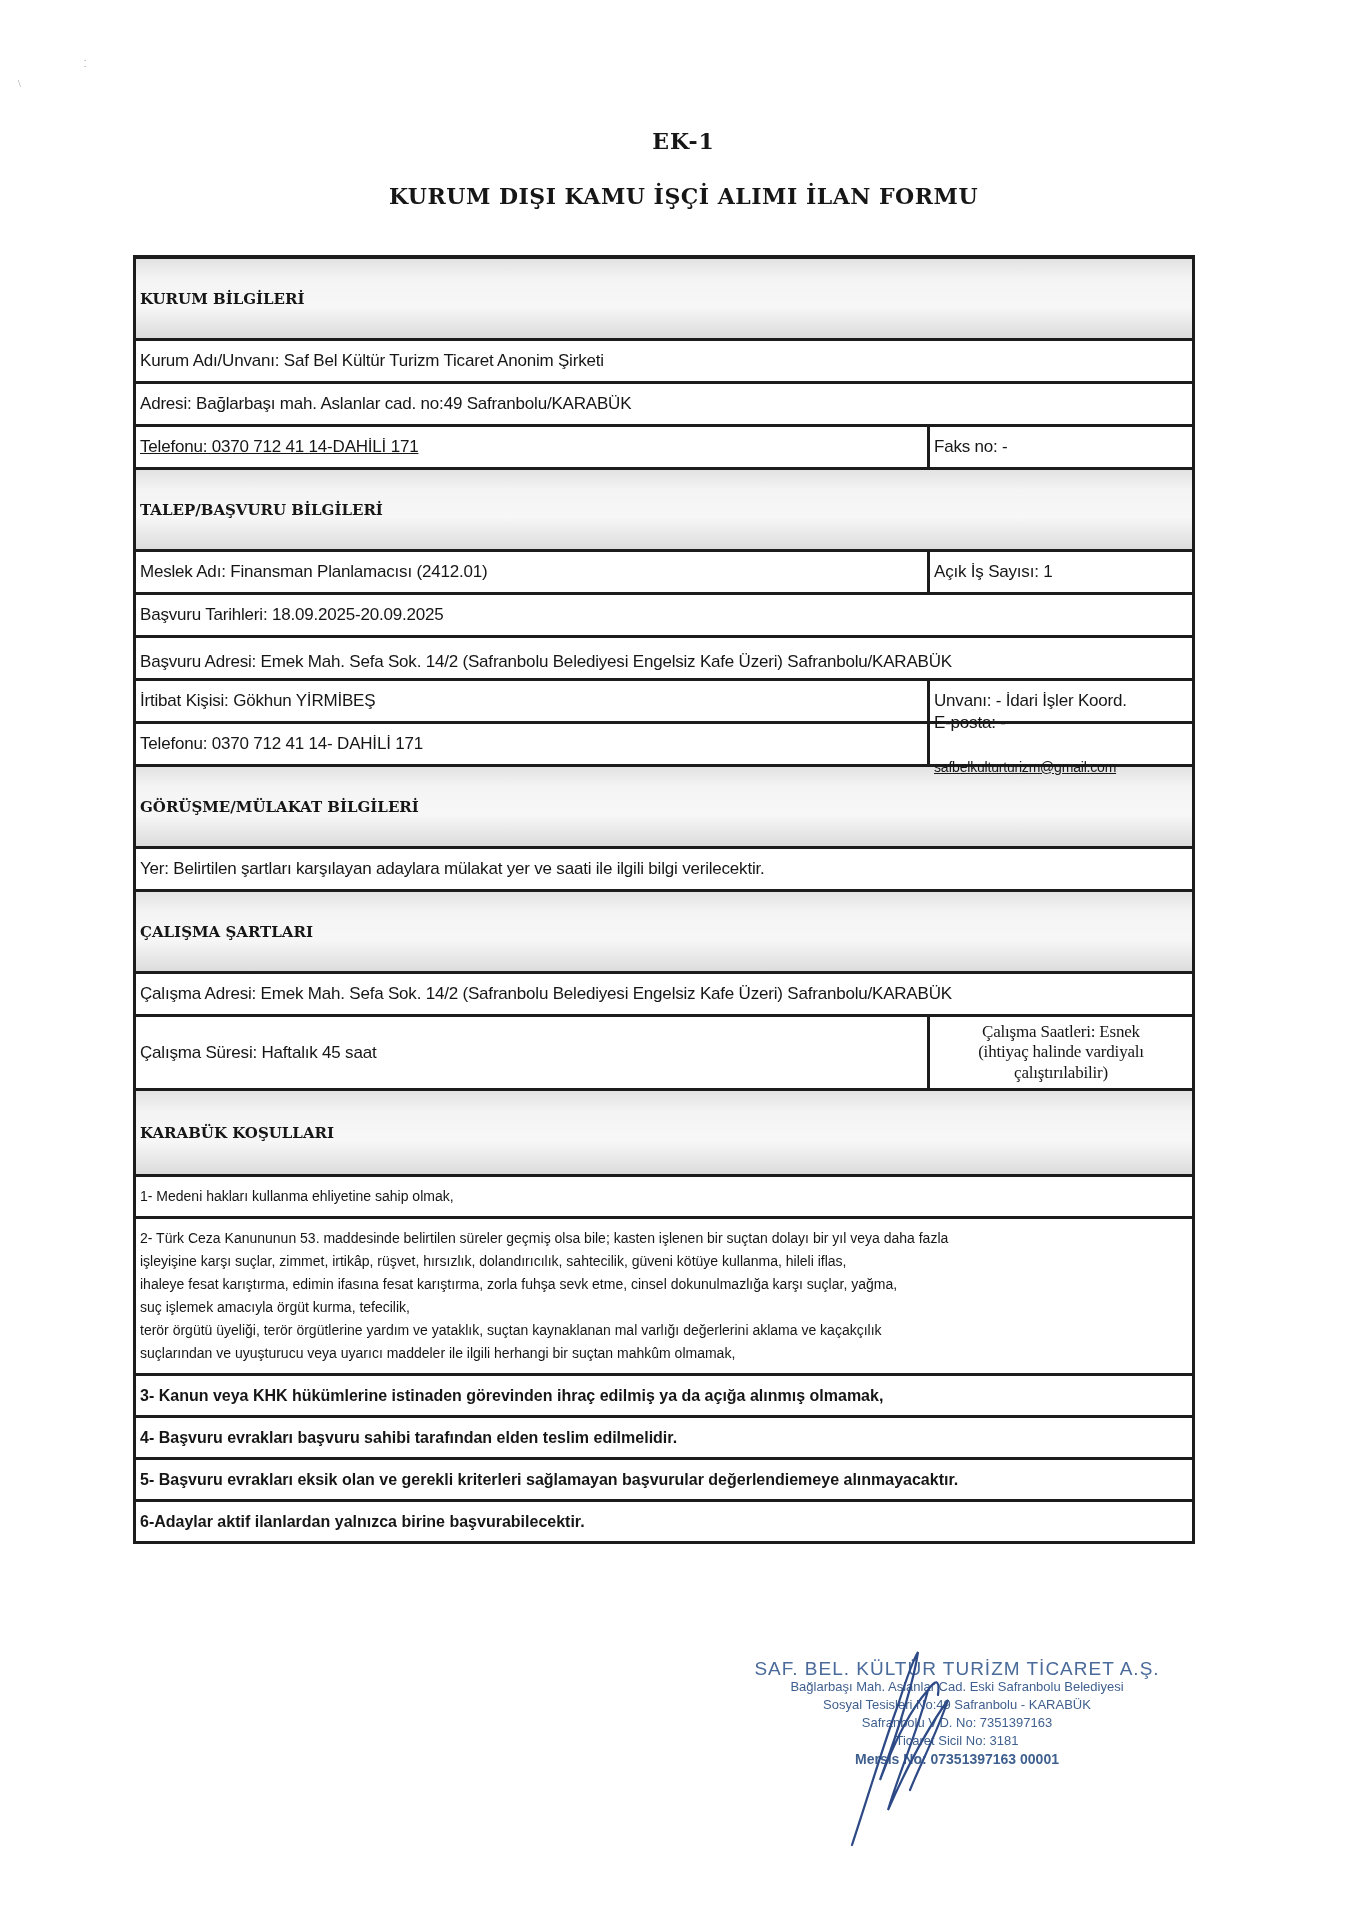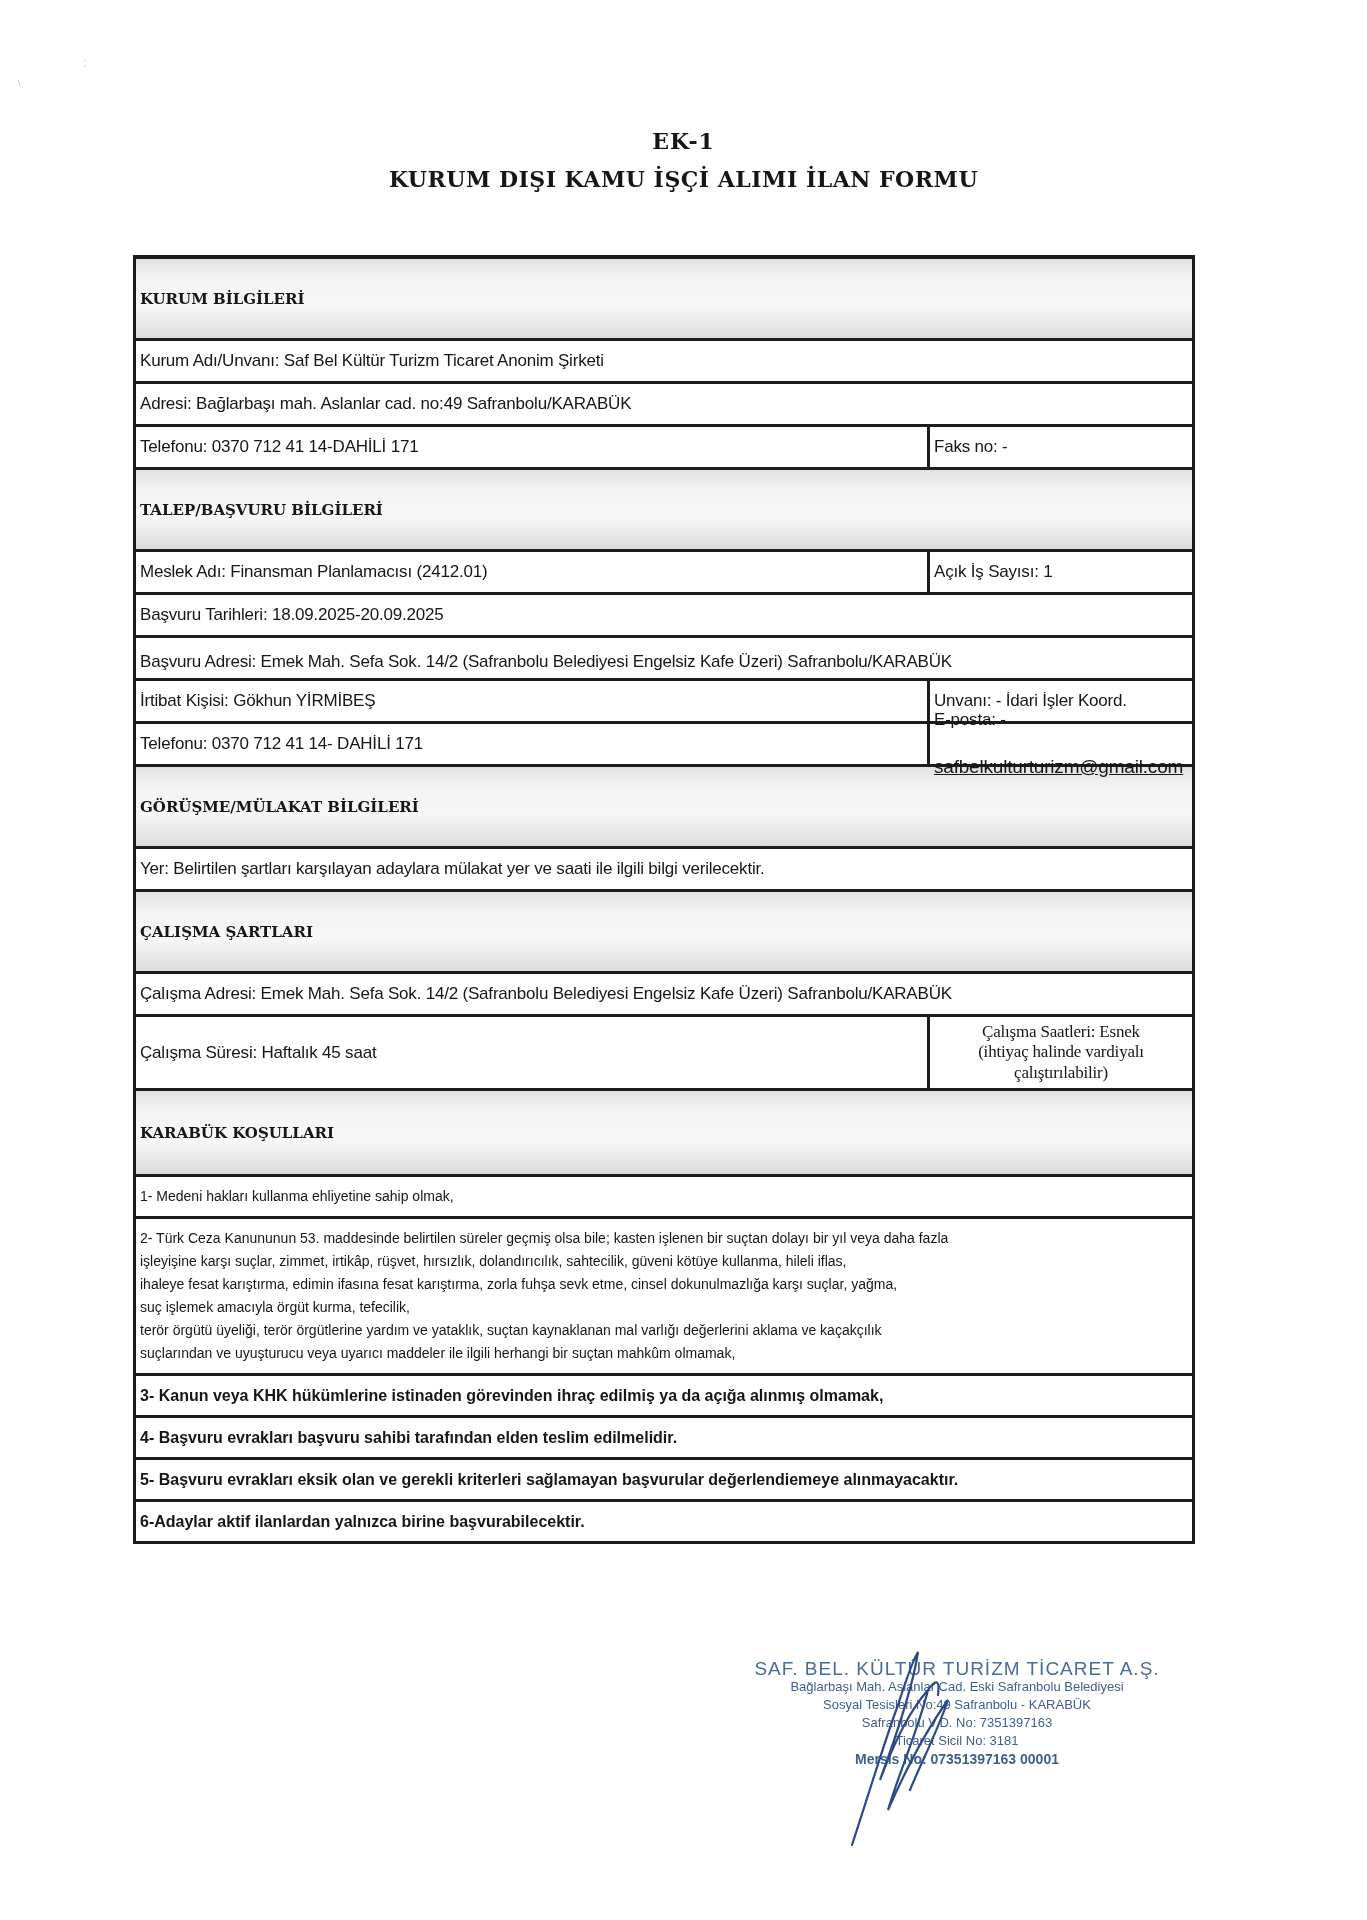--- a/index.html
+++ b/index.html
@@ -3,39 +3,39 @@
   <meta charset="utf-8">
   <style>
     html, body { margin: 0; padding: 0; }
     body {
       width: 1367px; height: 1920px; background: #ffffff; position: relative;
       font-family: "Liberation Serif", serif; color: #161616; overflow: hidden;
     }
     .scan-mark { position: absolute; color: #999; font-size: 10px; }
     .doc-head { position: absolute; left: 0; width: 1367px; text-align: center; font-family: "DejaVu Serif", serif; font-weight: bold; }
     .ek { top: 128px; font-size: 22px; letter-spacing: 1px; }
-    .form-title { top: 166px; font-size: 22px; letter-spacing: 0.5px; }
+    .form-title { top: 183px; font-size: 22px; letter-spacing: 0.5px; }
     .form-table {
       position: absolute; left: 133px; top: 255px; width: 1062px;
       border: 3px solid #1c1c1c; border-top-width: 4px; box-sizing: border-box;
     }
     .row { display: flex; border-bottom: 3px solid #1c1c1c; box-sizing: border-box; }
     .row:last-child { border-bottom: none; }
     .cell { padding: 0 4px; display: flex; align-items: center; font-size: 17px; box-sizing: border-box; font-family: "Liberation Sans", sans-serif; font-stretch: condensed; letter-spacing: -0.2px; }
     .cell.main { flex: 1; }
     .cell.side { width: 265px; border-left: 3px solid #1c1c1c; }
     .section {
       height: 82px; background: linear-gradient(180deg, #e2e2e2 0%, #f4f4f4 25%, #f7f7f7 60%, #dcdcdc 100%);
       font-family: "DejaVu Serif", serif; font-weight: bold; font-size: 15px; display: flex; align-items: center; padding-left: 4px;
     }
     .section.tall { height: 86px; }
     .r-std { height: 43px; }
     .r-bottom { align-items: flex-end; padding-bottom: 6px; }
     .r-email .side { flex-direction: column; align-items: flex-start; justify-content: center; line-height: 1.15; gap: 26px; }
-    .r-email .side .mail { font-size: 19px; text-decoration: underline; }
+    .r-email .side .mail { font-size: 14px; text-decoration: underline; }
     .r-hours .side { flex-direction: column; align-items: center; justify-content: center; line-height: 1.2; font-family: "Liberation Serif", serif; }
     .cond { padding: 8px 4px; font-size: 14px; line-height: 23px; font-family: "Liberation Sans", sans-serif; }
     .cond.bold { font-weight: bold; font-size: 16px; }
     .cond p { margin: 0; }
     .stamp {
       position: absolute; left: 752px; top: 1660px; width: 410px; text-align: center;
       color: #3f5f8e; font-family: "Liberation Sans", sans-serif; line-height: 18px;
     }
     .stamp .co { font-size: 19px; letter-spacing: 1px; color: #4a6a9a; }
     .stamp .ln { font-size: 13px; }
@@ -54,21 +54,21 @@
 <div class="form-table">
 
   <div class="row section">KURUM BİLGİLERİ</div>
   <div class="row r-std">
     <div class="cell main">Kurum Adı/Unvanı: Saf Bel Kültür Turizm Ticaret Anonim Şirketi</div>
   </div>
   <div class="row r-std">
     <div class="cell main">Adresi: Bağlarbaşı mah. Aslanlar cad. no:49 Safranbolu/KARABÜK</div>
   </div>
   <div class="row r-std">
-    <div class="cell main" style="border-radius:9px;">Telefonu:  0370 712 41 14-DAHİLİ 171</div>
+    <div class="cell main" style="text-decoration:underline;border-radius:9px;">Telefonu:  0370 712 41 14-DAHİLİ 171</div>
     <div class="cell side">Faks no: -</div>
   </div>
 
   <div class="row section">TALEP/BAŞVURU BİLGİLERİ</div>
   <div class="row r-std">
     <div class="cell main">Meslek Adı: Finansman Planlamacısı (2412.01)</div>
     <div class="cell side">Açık İş Sayısı: 1</div>
   </div>
   <div class="row r-std">
     <div class="cell main">Başvuru Tarihleri: 18.09.2025-20.09.2025</div>

